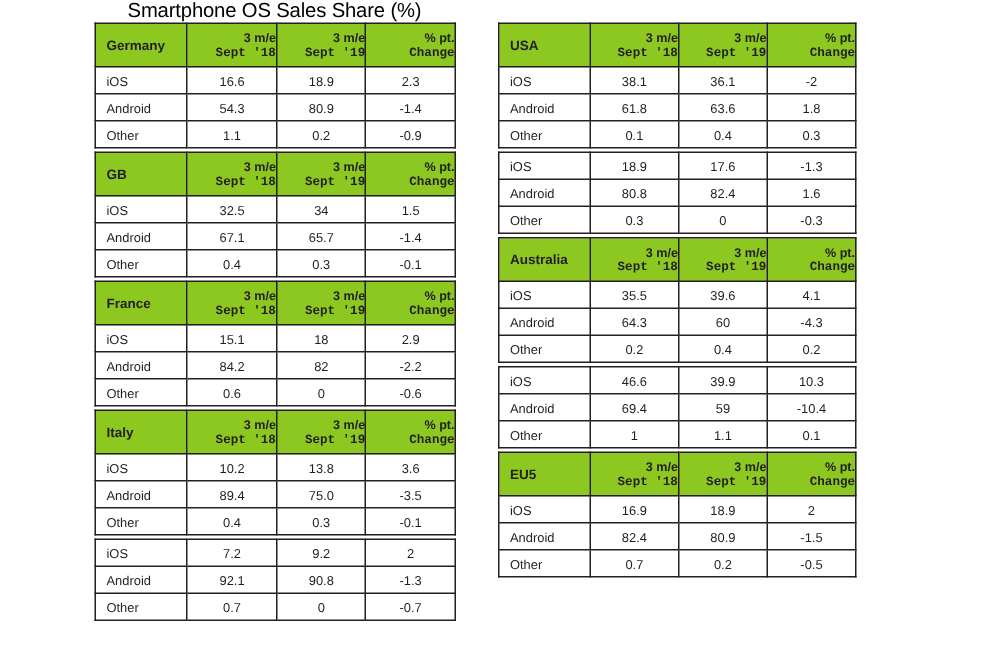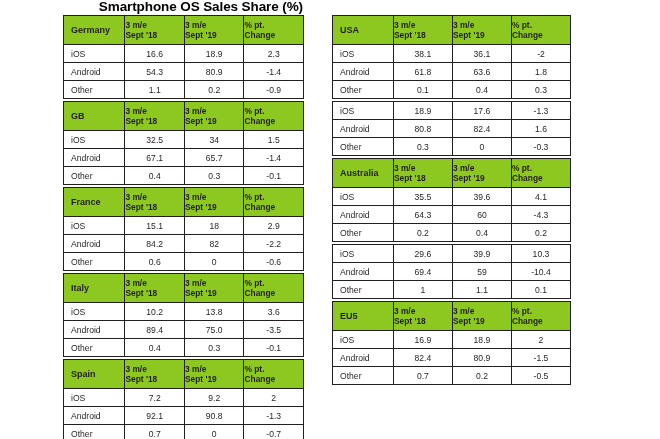--- a/index.html
+++ b/index.html
@@ -12,23 +12,23 @@
     height: 439px;
     position: relative;
     font-family: "Liberation Sans", sans-serif;
     overflow: hidden;
   }
   #page-title {
     position: absolute;
     left: 63px;
     top: -1px;
     width: 240px;
-    text-align: right;
+    text-align: center;
     font-size: 13.5px;
-    font-weight: bold;
+    font-weight: normal;
     color: #000000;
     letter-spacing: -0.1px;
     white-space: nowrap;
   }
   .table-column {
     position: absolute;
     top: 15px;
   }
   #col-left  { left: 63px;  width: 241px; }
   #col-right { left: 332px; width: 239px; }
@@ -54,38 +54,38 @@
   .os-table col.c2 { width: 24.8%; }
   .os-table col.c3 { width: 24.8%; }
   .os-table col.c4 { width: 24.8%; }
 
   tr.hdr td {
     background: #8DC820;
     font-weight: bold;
     height: 28px;
     line-height: 1.22;
     font-size: 8.4px;
-    text-align: left;
+    text-align: right;
   }
   tr.hdr td.region {
     text-align: left;
     padding-left: 7px;
     font-size: 9px;
   }
   tr.data td.os-name {
     text-align: left;
     padding-left: 7px;
   }
   tr.data td.num {
     text-align: center;
   }
   tr.data td {
     background: #ffffff;
   }
-  .hdr-line2 { display: block; }
+  .hdr-line2 { display: block; font-family: Liberation Mono, monospace; }
 </style>
 </head>
 <body>
 
 <div id="page-title">Smartphone OS Sales Share (%)</div>
 
 <div class="table-column" id="col-left">
     <table class="os-table">
       <colgroup>
         <col class="c1">
@@ -223,26 +223,20 @@
       </tbody>
     </table>
     <table class="os-table">
       <colgroup>
         <col class="c1">
         <col class="c2">
         <col class="c3">
         <col class="c4">
       </colgroup>
       <tbody>
-        <tr class="hdr">
-          <td class="region">Spain</td>
-          <td><span class="hdr-line1">3 m/e</span><span class="hdr-line2">Sept '18</span></td>
-          <td><span class="hdr-line1">3 m/e</span><span class="hdr-line2">Sept '19</span></td>
-          <td><span class="hdr-line1">% pt.</span><span class="hdr-line2">Change</span></td>
-        </tr>
         <tr class="data">
           <td class="os-name">iOS</td>
           <td class="num">7.2</td>
           <td class="num">9.2</td>
           <td class="num">2</td>
         </tr>
         <tr class="data">
           <td class="os-name">Android</td>
           <td class="num">92.1</td>
           <td class="num">90.8</td>
@@ -357,21 +351,21 @@
     <table class="os-table">
       <colgroup>
         <col class="c1">
         <col class="c2">
         <col class="c3">
         <col class="c4">
       </colgroup>
       <tbody>
         <tr class="data">
           <td class="os-name">iOS</td>
-          <td class="num">29.6</td>
+          <td class="num">46.6</td>
           <td class="num">39.9</td>
           <td class="num">10.3</td>
         </tr>
         <tr class="data">
           <td class="os-name">Android</td>
           <td class="num">69.4</td>
           <td class="num">59</td>
           <td class="num">-10.4</td>
         </tr>
         <tr class="data">

